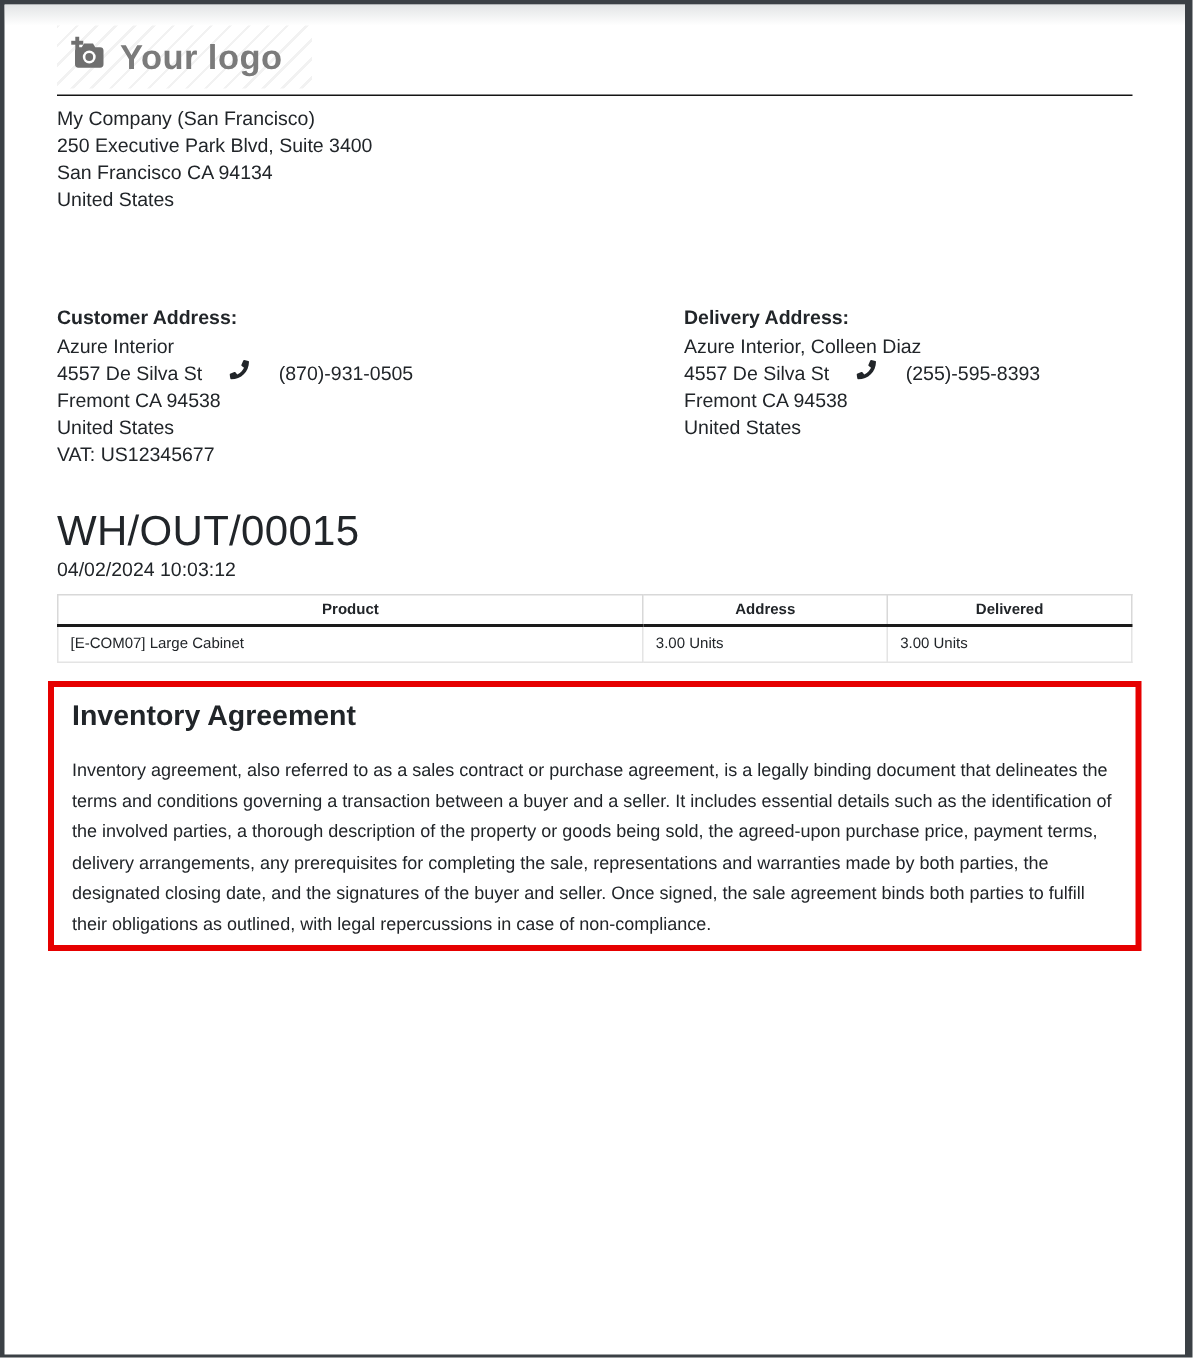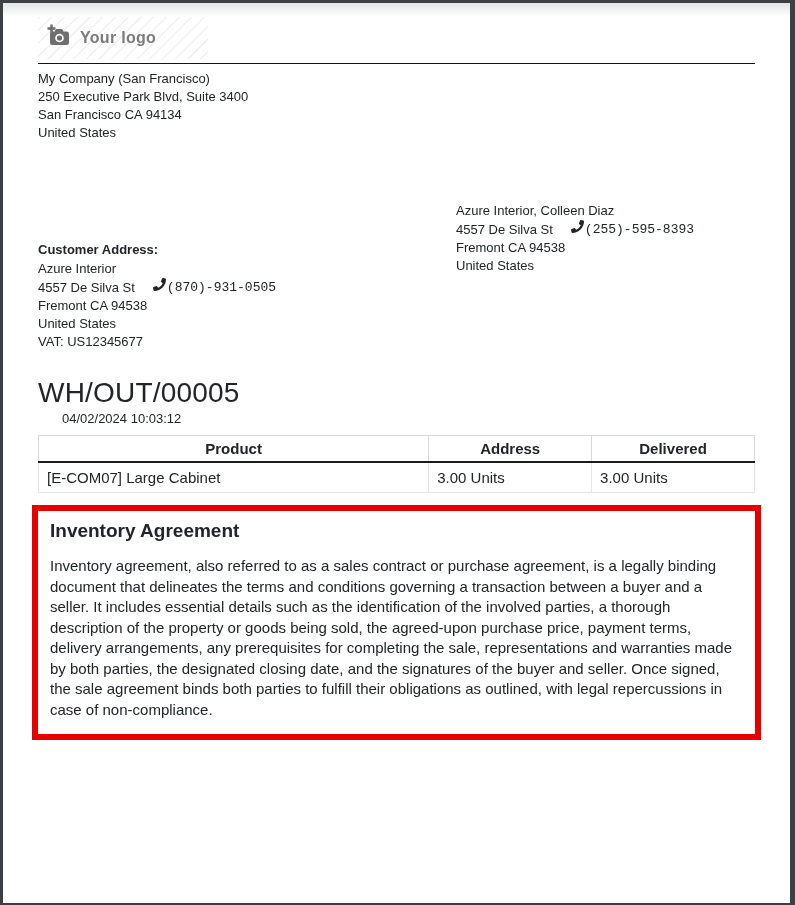--- a/index.html
+++ b/index.html
@@ -28,66 +28,66 @@
 
   
   .logo {
     margin-top: 2px;
     width: 170px; height: 42px;
     display: flex; align-items: center; gap: 9px;
     padding-left: 8px;
     background: repeating-linear-gradient(135deg, rgba(0,0,0,0.05) 0 1.6px, transparent 1.6px 9px);
   }
   .logo-text {
-    font-size: 16px; font-weight: 700; color: #7b7b7b; letter-spacing: 0.3px;
+    font-size: 23px; font-weight: 700; color: #7b7b7b; letter-spacing: 0.3px;
     white-space: nowrap;
   }
   .header-rule { border: none; border-top: 1px solid #141414; margin: 4px 0 6px; }
 
   .company-block div { font-size: 13px; line-height: 18px; }
 
   
   .addresses { margin-top: 60px; display: flex; }
   .addr-col { font-size: 13px; line-height: 18px; }
-  .addr-col.left { width: 418px; margin-top: 38px; }
+  .addr-col.left { width: 418px; }
   .addr-label { font-weight: 700; line-height: 20px; }
   .street-line { display: flex; align-items: center; gap: 18px; }
-  .phone { display: inline-flex; align-items: center; gap: 1px; font-family: Liberation Mono, monospace; }
+  .phone { display: inline-flex; align-items: center; gap: 20px; }
   .phone svg { flex: 0 0 auto; }
 
   .doc-title { margin: 26px 0 0; font-size: 28px; font-weight: 400; color: #212529; letter-spacing: 0.2px; }
   .ship-label { margin-top: 14px; font-weight: 700; font-size: 13px; line-height: 19px; }
-  .ship-value { font-size: 13px; line-height: 19px; margin-left: 24px; }
+  .ship-value { font-size: 13px; line-height: 19px; }
 
   
-  table.moves { width: 100%; border-collapse: collapse; margin-top: 7px; font-size: 15px; }
+  table.moves { width: 100%; border-collapse: collapse; margin-top: 7px; font-size: 10px; }
   table.moves th {
     border: 1px solid #d8d8d8;
     border-bottom: 2px solid #1a1a1a;
     padding: 4px 8px;
     font-weight: 700; text-align: center;
   }
   table.moves td {
     border: 1px solid #e4e4e4;
     border-top: none;
     padding: 6px 8px;
     text-align: left;
     margin-left: 24px;
   }
   .col-product { width: 54.5%; }
   .col-qty { width: 22.75%; }
 
   
   .agreement {
     margin: 12px -6px 0;
-    border: 6px solid #000000;
-    padding: 2px 12px 14px;
+    border: 4px solid #000000;
+    padding: 2px 12px 4px;
   }
   .agreement h2 { font-size: 19px; font-weight: 700; margin: 7px 0 0; color: #212529; }
-  .agreement p { margin: 14px 0 0; font-size: 15px; line-height: 20.5px; }
+  .agreement p { margin: 14px 0 0; font-size: 12px; line-height: 20.5px; }
 </style>
 </head>
 <body style="background: rgb(59, 64, 69);">
 
 <div class="page">
   <div class="top-shade"></div>
   <div class="content">
 
     <header>
       <div class="logo">
@@ -127,38 +127,39 @@
             </span>
             <span>(870)-931-0505</span>
           </span>
         </div>
         <div>Fremont CA 94538</div>
         <div>United States</div>
         <div>VAT: US12345677</div>
       </div>
 
       <div class="addr-col right">
+        <div class="addr-label">Delivery Address:</div>
         <div>Azure Interior, Colleen Diaz</div>
         <div class="street-line">
           <span>4557 De Silva St</span>
           <span class="phone">
             <span>
               <svg width="13" height="13" viewBox="0 0 512 512" fill="#212529">
                   <path d="M493.4 24.6l-104-24c-11.3-2.6-22.9 3.3-27.5 13.9l-48 112c-4.2 9.8-1.4 21.3 6.9 28l60.6 49.6c-36 76.7-98.9 140.5-177.2 177.2l-49.6-60.6c-6.8-8.3-18.2-11.1-28-6.9l-112 48C3.9 366.5-2 378.1.6 389.4l24 104C27.1 504.2 36.7 512 48 512c256.1 0 464-207.5 464-464 0-11.2-7.7-20.9-18.6-23.4z"></path>
                 </svg>
             </span>
             <span>(255)-595-8393</span>
           </span>
         </div>
         <div>Fremont CA 94538</div>
         <div>United States</div>
       </div>
     </section>
 
-    <h1 class="doc-title">WH/OUT/00005</h1>
+    <h1 class="doc-title">WH/OUT/00015</h1>
 
     <div class="ship-value">04/02/2024 10:03:12</div>
 
     <table class="moves">
       <thead>
         <tr>
           <th class="col-product">Product</th>
           <th class="col-qty">Address</th>
           <th class="col-qty">Delivered</th>
         </tr>

